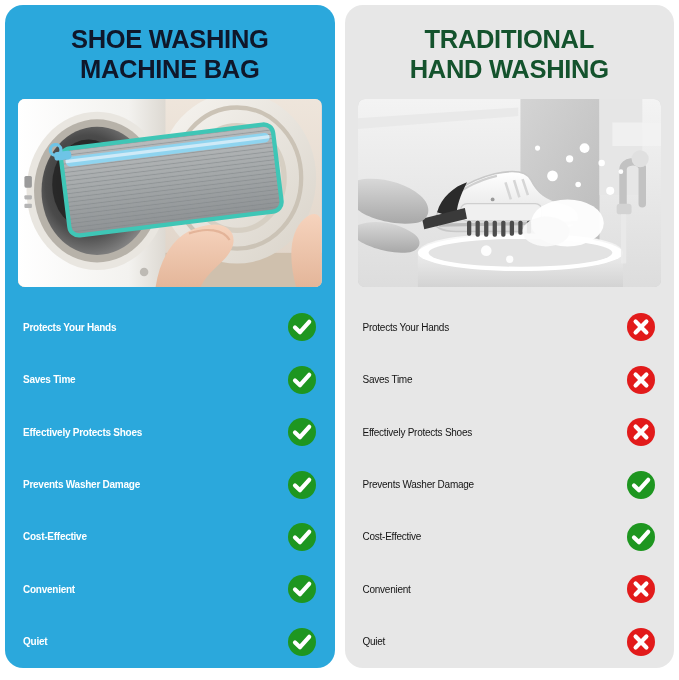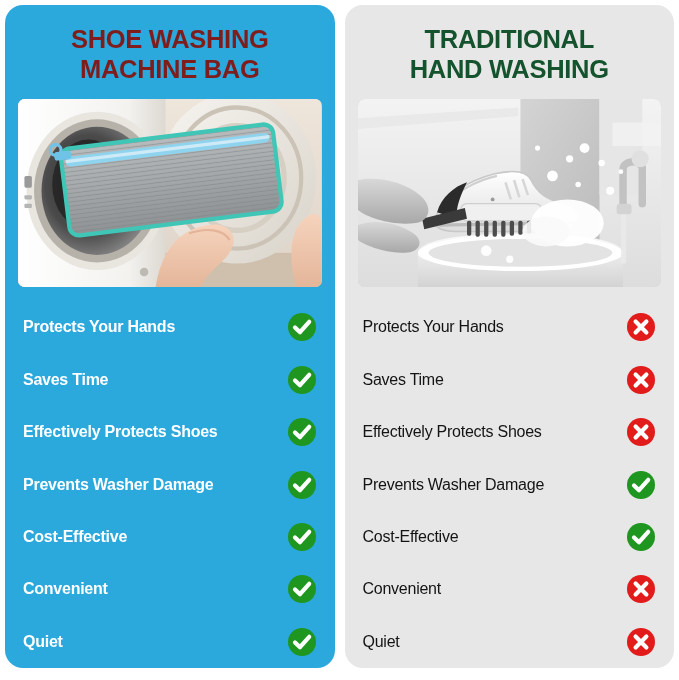--- a/index.html
+++ b/index.html
@@ -40,21 +40,21 @@
     margin: 0;
     padding: 20px 16px 0 16px;
     text-align: center;
     font-size: 25.5px;
     font-weight: bold;
     line-height: 1.16;
     letter-spacing: -0.3px;
     text-transform: uppercase;
     white-space: pre-line;
   }
-  .panel--product .panel-title { color: #7f1d1d; }
+  .panel--product .panel-title { color: #0f172a; }
   .panel--manual  .panel-title { color: #14532d; }
 
   
   .photo {
     margin: 15px 13px 0 13px;
     height: 188px;
     border-radius: 7px;
     overflow: hidden;
     position: relative;
     background: #cfcfcf;
@@ -71,21 +71,21 @@
     flex-direction: column;
     justify-content: space-around;
   }
   .feature-row {
     display: flex;
     align-items: center;
     justify-content: space-between;
     min-height: 30px;
   }
   .feature-label {
-    font-size: 16px;
+    font-size: 10px;
     letter-spacing: -0.25px;
   }
   .panel--product .feature-label {
     color: #ffffff;
     font-weight: bold;
   }
   .panel--manual .feature-label {
     color: #141414;
     font-weight: normal;
   }

